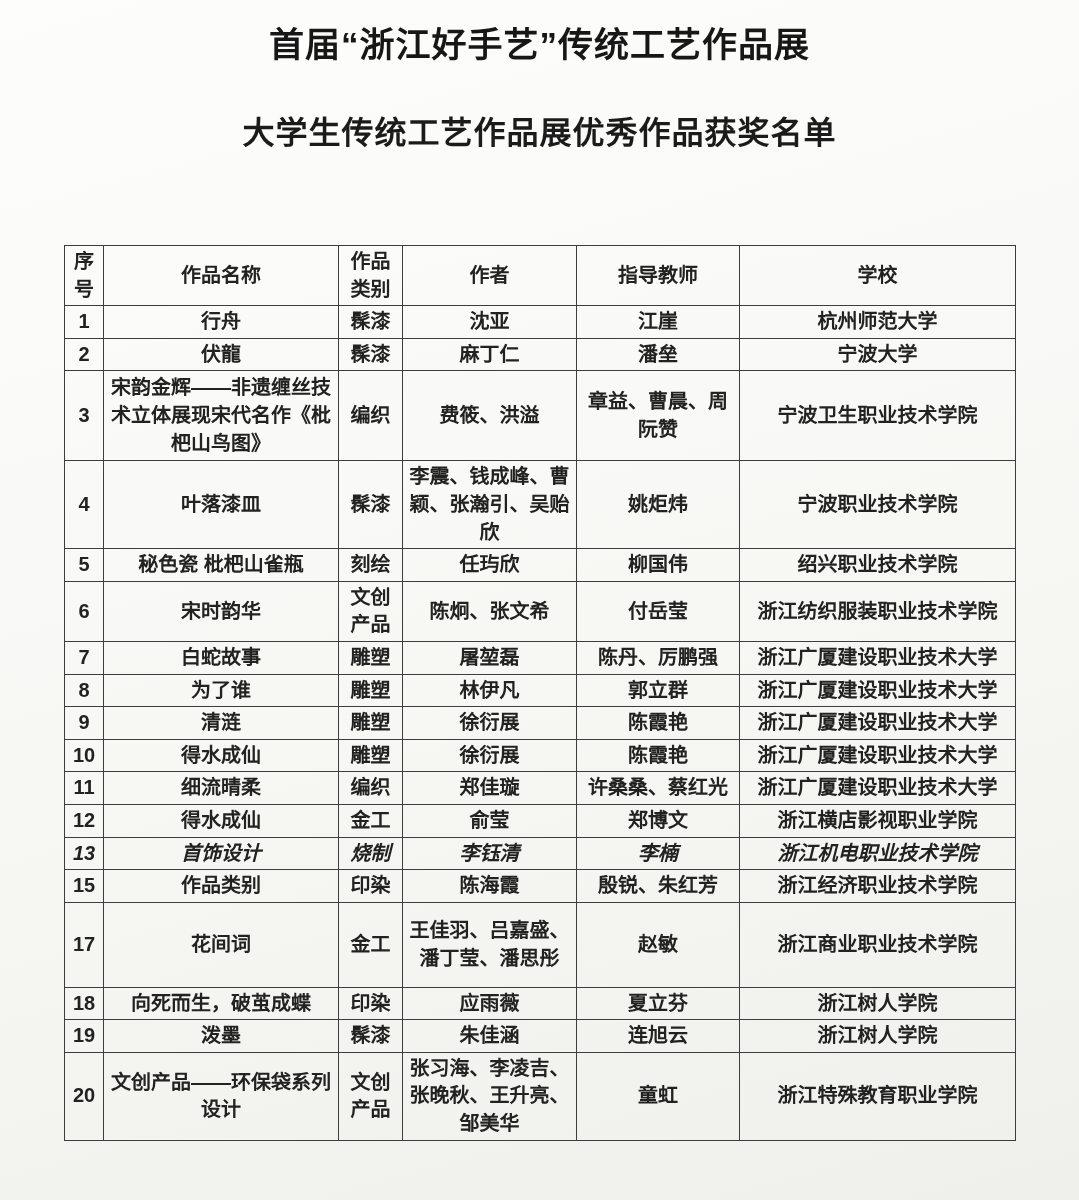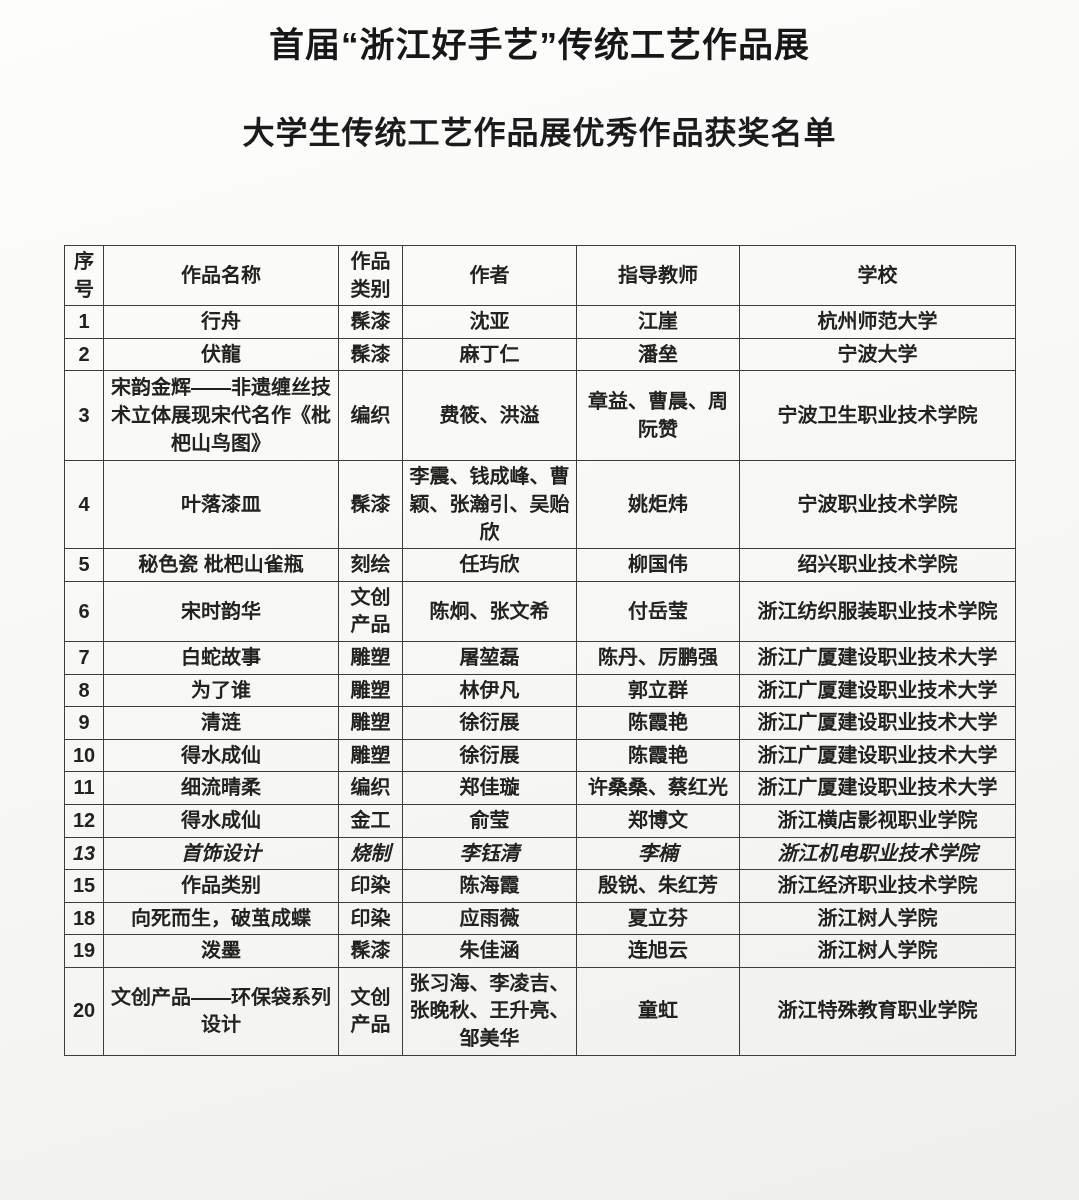--- a/index.html
+++ b/index.html
@@ -200,20 +200,28 @@
           <td>浙江机电职业技术学院</td>
         </tr>
         <tr style="height: 29px;">
           <td>15</td>
           <td>作品类别</td>
           <td>印染</td>
           <td>陈海霞</td>
           <td>殷锐、朱红芳</td>
           <td>浙江经济职业技术学院</td>
         </tr>
+        <tr style="height: 85px;">
+          <td>17</td>
+          <td>花间词</td>
+          <td>金工</td>
+          <td>王佳羽、吕嘉盛、潘丁莹、潘思彤</td>
+          <td>赵敏</td>
+          <td>浙江商业职业技术学院</td>
+        </tr>
         <tr style="height: 29px; padding-left: 28px;">
           <td>18</td>
           <td>向死而生，破茧成蝶</td>
           <td>印染</td>
           <td>应雨薇</td>
           <td>夏立芬</td>
           <td>浙江树人学院</td>
         </tr>
         <tr style="height: 29px;">
           <td>19</td>

